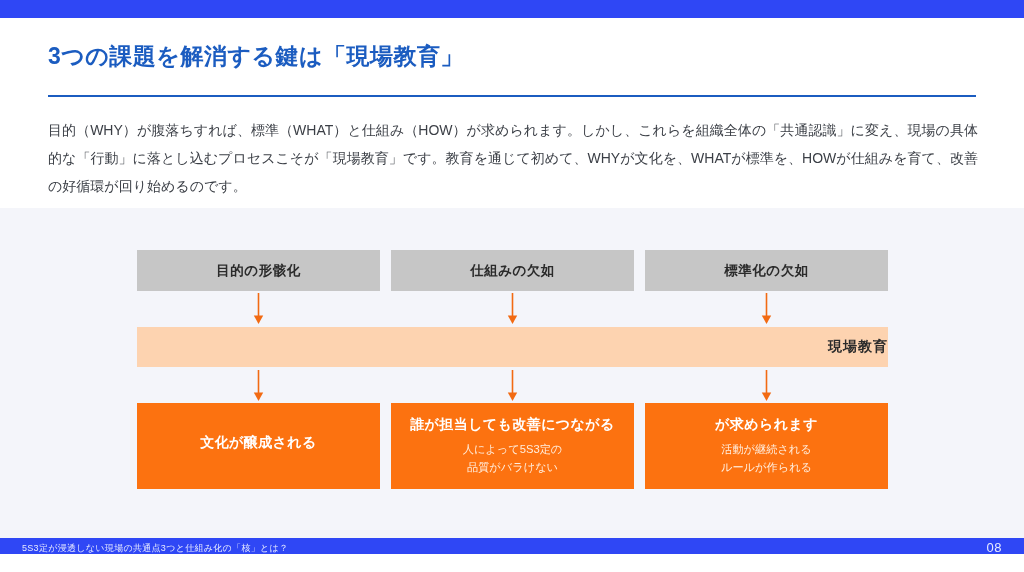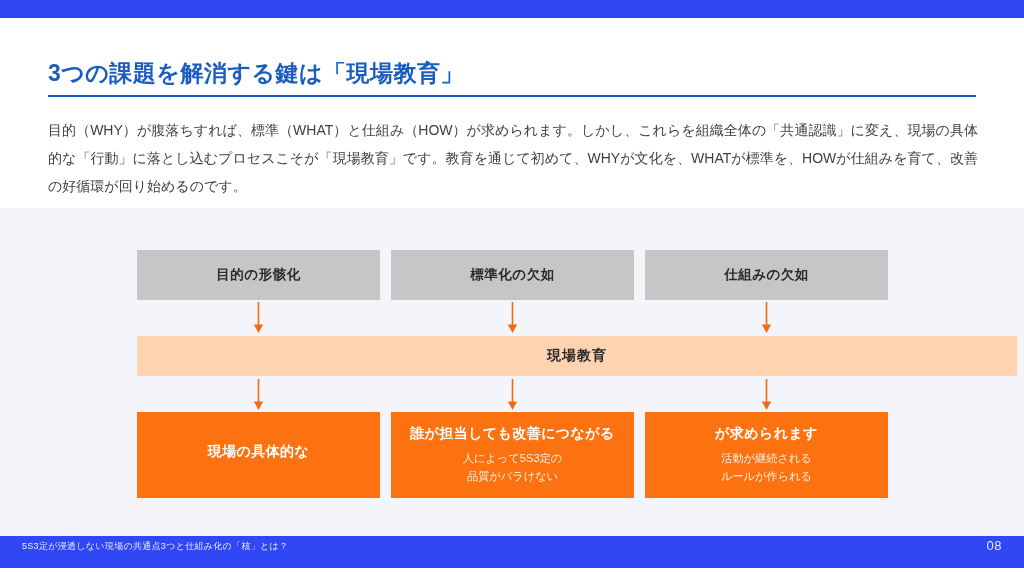--- a/index.html
+++ b/index.html
@@ -29,21 +29,21 @@
   .header {
     position: absolute;
     top: 18px; left: 0;
     width: 1024px;
     height: 190px;
     background: #ffffff;
     box-sizing: border-box;
   }
   .title {
     position: absolute;
-    top: 42px;
+    top: 25px;
     left: 48px;
     width: 928px;
     font-size: 23px;
     font-weight: bold;
     color: #1b5cc0;
     letter-spacing: .5px;
     line-height: 1.2;
     white-space: nowrap;
   }
   .title-rule {
@@ -88,21 +88,21 @@
     justify-content: space-between;
     width: 100%;
   }
   .col-box {
     width: 243px;
     box-sizing: border-box;
   }
 
   
   .row-problems .col-box {
-    height: 50px;
+    height: 41px;
     background: #c6c6c6;
     display: flex;
     align-items: center;
     justify-content: center;
   }
   .problem-label {
     font-size: 13.5px;
     font-weight: bold;
     color: #2b2b2b;
     letter-spacing: .5px;
@@ -118,26 +118,26 @@
     display: flex;
     align-items: center;
     justify-content: center;
   }
   .arrow {
     display: block;
   }
 
   
   .band {
-    width: 880px;
+    width: 751px;
     height: 40px;
     background: #fdd3b0;
     display: flex;
     align-items: center;
-    justify-content: center;
+    justify-content: flex-end;
   }
   .band-label {
     font-size: 14px;
     font-weight: bold;
     color: #2b2b2b;
     letter-spacing: 1px;
   }
 
   
   .row-outcomes .col-box {
@@ -162,23 +162,23 @@
     font-size: 11.2px;
     color: #ffeede;
     line-height: 1.55;
     text-align: center;
   }
 
   
   .footer {
     position: absolute;
     left: 0;
-    bottom: 4px;
-    width: 1024px;
-    height: 32px;
+    bottom: 18px;
+    width: 1024px;
+    height: 16px;
     background: #2f47f5;
   }
   .footer-title {
     position: absolute;
     left: 22px;
     top: 0;
     height: 20px;
     line-height: 20px;
     font-size: 9px;
     color: #e7eaff;
@@ -209,24 +209,24 @@
 
 <div class="panel">
 
   <div class="diagram">
 
     <div class="row row-problems">
       <div class="col-box">
         <span class="problem-label">目的の形骸化</span>
       </div>
       <div class="col-box">
+        <span class="problem-label">仕組みの欠如</span>
+      </div>
+      <div class="col-box">
         <span class="problem-label">標準化の欠如</span>
-      </div>
-      <div class="col-box">
-        <span class="problem-label">仕組みの欠如</span>
       </div>
     </div>
 
     <div class="row row-arrows">
       <div class="arrow-cell">
         <svg class="arrow" width="11" height="32" viewBox="0 0 11 32" aria-hidden="true">
           <line x1="5.5" y1="0" x2="5.5" y2="24" stroke="#f26a12" stroke-width="1.6"></line>
           <polygon points="5.5,31 0.8,22.5 10.2,22.5" fill="#f26a12"></polygon>
         </svg>
       </div>
@@ -264,21 +264,21 @@
       <div class="arrow-cell">
         <svg class="arrow" width="11" height="32" viewBox="0 0 11 32" aria-hidden="true">
           <line x1="5.5" y1="1" x2="5.5" y2="25" stroke="#f26a12" stroke-width="1.6"></line>
           <polygon points="5.5,32 0.8,23.5 10.2,23.5" fill="#f26a12"></polygon>
         </svg>
       </div>
     </div>
 
     <div class="row row-outcomes">
       <div class="col-box">
-        <div class="outcome-title">現場の具体的な</div>
+        <div class="outcome-title">文化が醸成される</div>
       </div>
       <div class="col-box">
         <div class="outcome-title">誰が担当しても改善につながる</div>
         <div class="outcome-desc">
           <div>人によって5S3定の</div>
           <div>品質がバラけない</div>
         </div>
       </div>
       <div class="col-box">
         <div class="outcome-title">が求められます</div>

